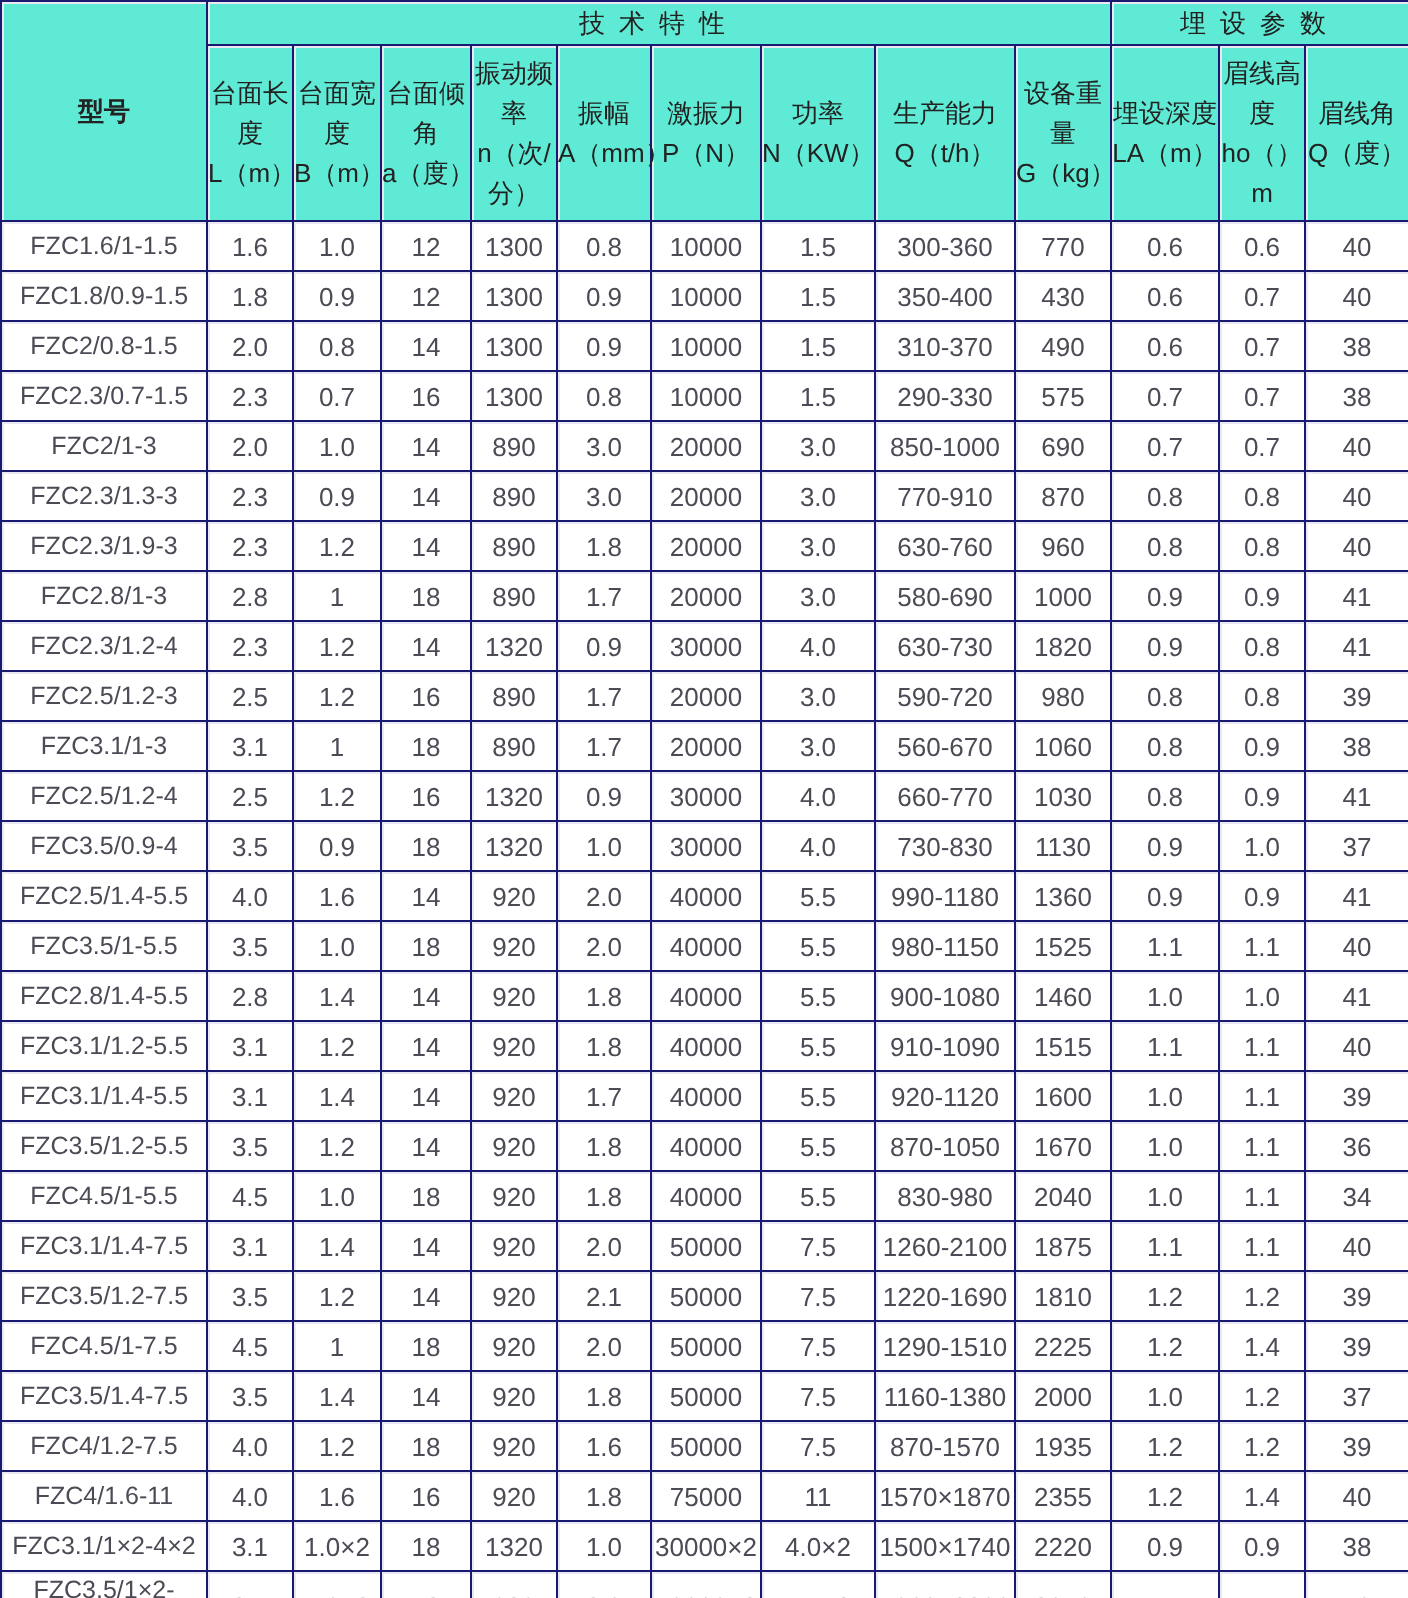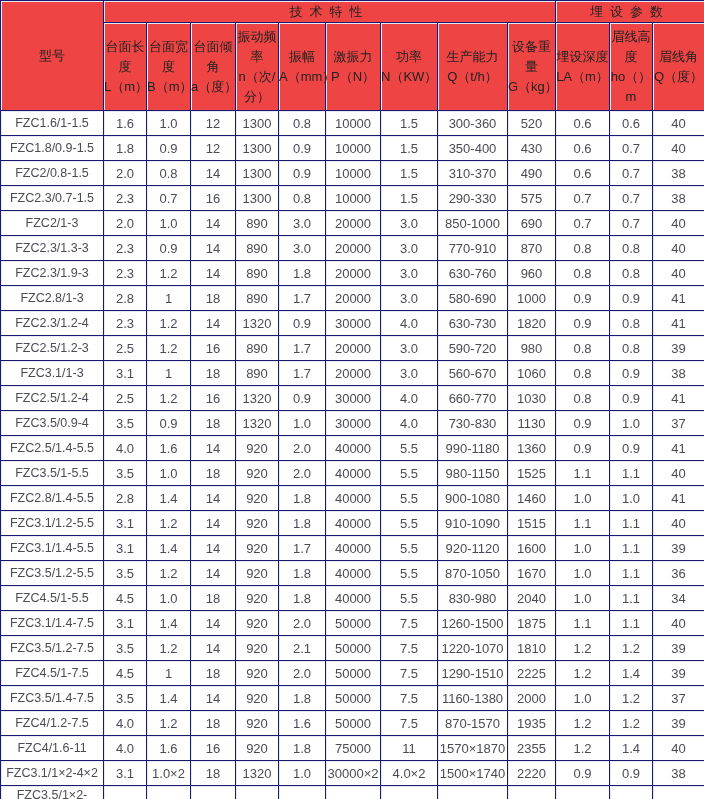--- a/index.html
+++ b/index.html
@@ -18,30 +18,31 @@
     border: 1px solid #191970;
     box-shadow: inset 1px 1px 0 #e9e9f3;
     text-align: center;
     vertical-align: middle;
     padding: 0;
     overflow: visible;
   }
   thead th {
     font-weight: normal;
     color: #222222;
-    background: #ef4444;
+    background: #5eead4;
     font-size: 13px;
   }
   tr.group-row th {
     height: 21px;
     letter-spacing: 7px;
     white-space: nowrap;
   }
   tr.group-row th.corner {
     letter-spacing: 0;
+    font-weight: bold;
   }
   tr.cols-row th {
     height: 87px;
     line-height: 20px;
     white-space: pre;
   }
   th.corner {
     white-space: nowrap;
     font-size: 13px;
   }
@@ -124,21 +125,21 @@
       <tr>
         <td class="model-col">FZC1.6/1-1.5</td>
         <td>1.6</td>
         <td>1.0</td>
         <td>12</td>
         <td>1300</td>
         <td>0.8</td>
         <td>10000</td>
         <td>1.5</td>
         <td>300-360</td>
-        <td>520</td>
+        <td>770</td>
         <td>0.6</td>
         <td>0.6</td>
         <td>40</td>
       </tr>
       <tr>
         <td class="model-col">FZC1.8/0.9-1.5</td>
         <td>1.8</td>
         <td>0.9</td>
         <td>12</td>
         <td>1300</td>
@@ -423,36 +424,36 @@
       </tr>
       <tr>
         <td class="model-col">FZC3.1/1.4-7.5</td>
         <td>3.1</td>
         <td>1.4</td>
         <td>14</td>
         <td>920</td>
         <td>2.0</td>
         <td>50000</td>
         <td>7.5</td>
-        <td>1260-1500</td>
+        <td>1260-2100</td>
         <td>1875</td>
         <td>1.1</td>
         <td>1.1</td>
         <td>40</td>
       </tr>
       <tr>
         <td class="model-col">FZC3.5/1.2-7.5</td>
         <td>3.5</td>
         <td>1.2</td>
         <td>14</td>
         <td>920</td>
         <td>2.1</td>
         <td>50000</td>
         <td>7.5</td>
-        <td>1220-1070</td>
+        <td>1220-1690</td>
         <td>1810</td>
         <td>1.2</td>
         <td>1.2</td>
         <td>39</td>
       </tr>
       <tr>
         <td class="model-col">FZC4.5/1-7.5</td>
         <td>4.5</td>
         <td>1</td>
         <td>18</td>

